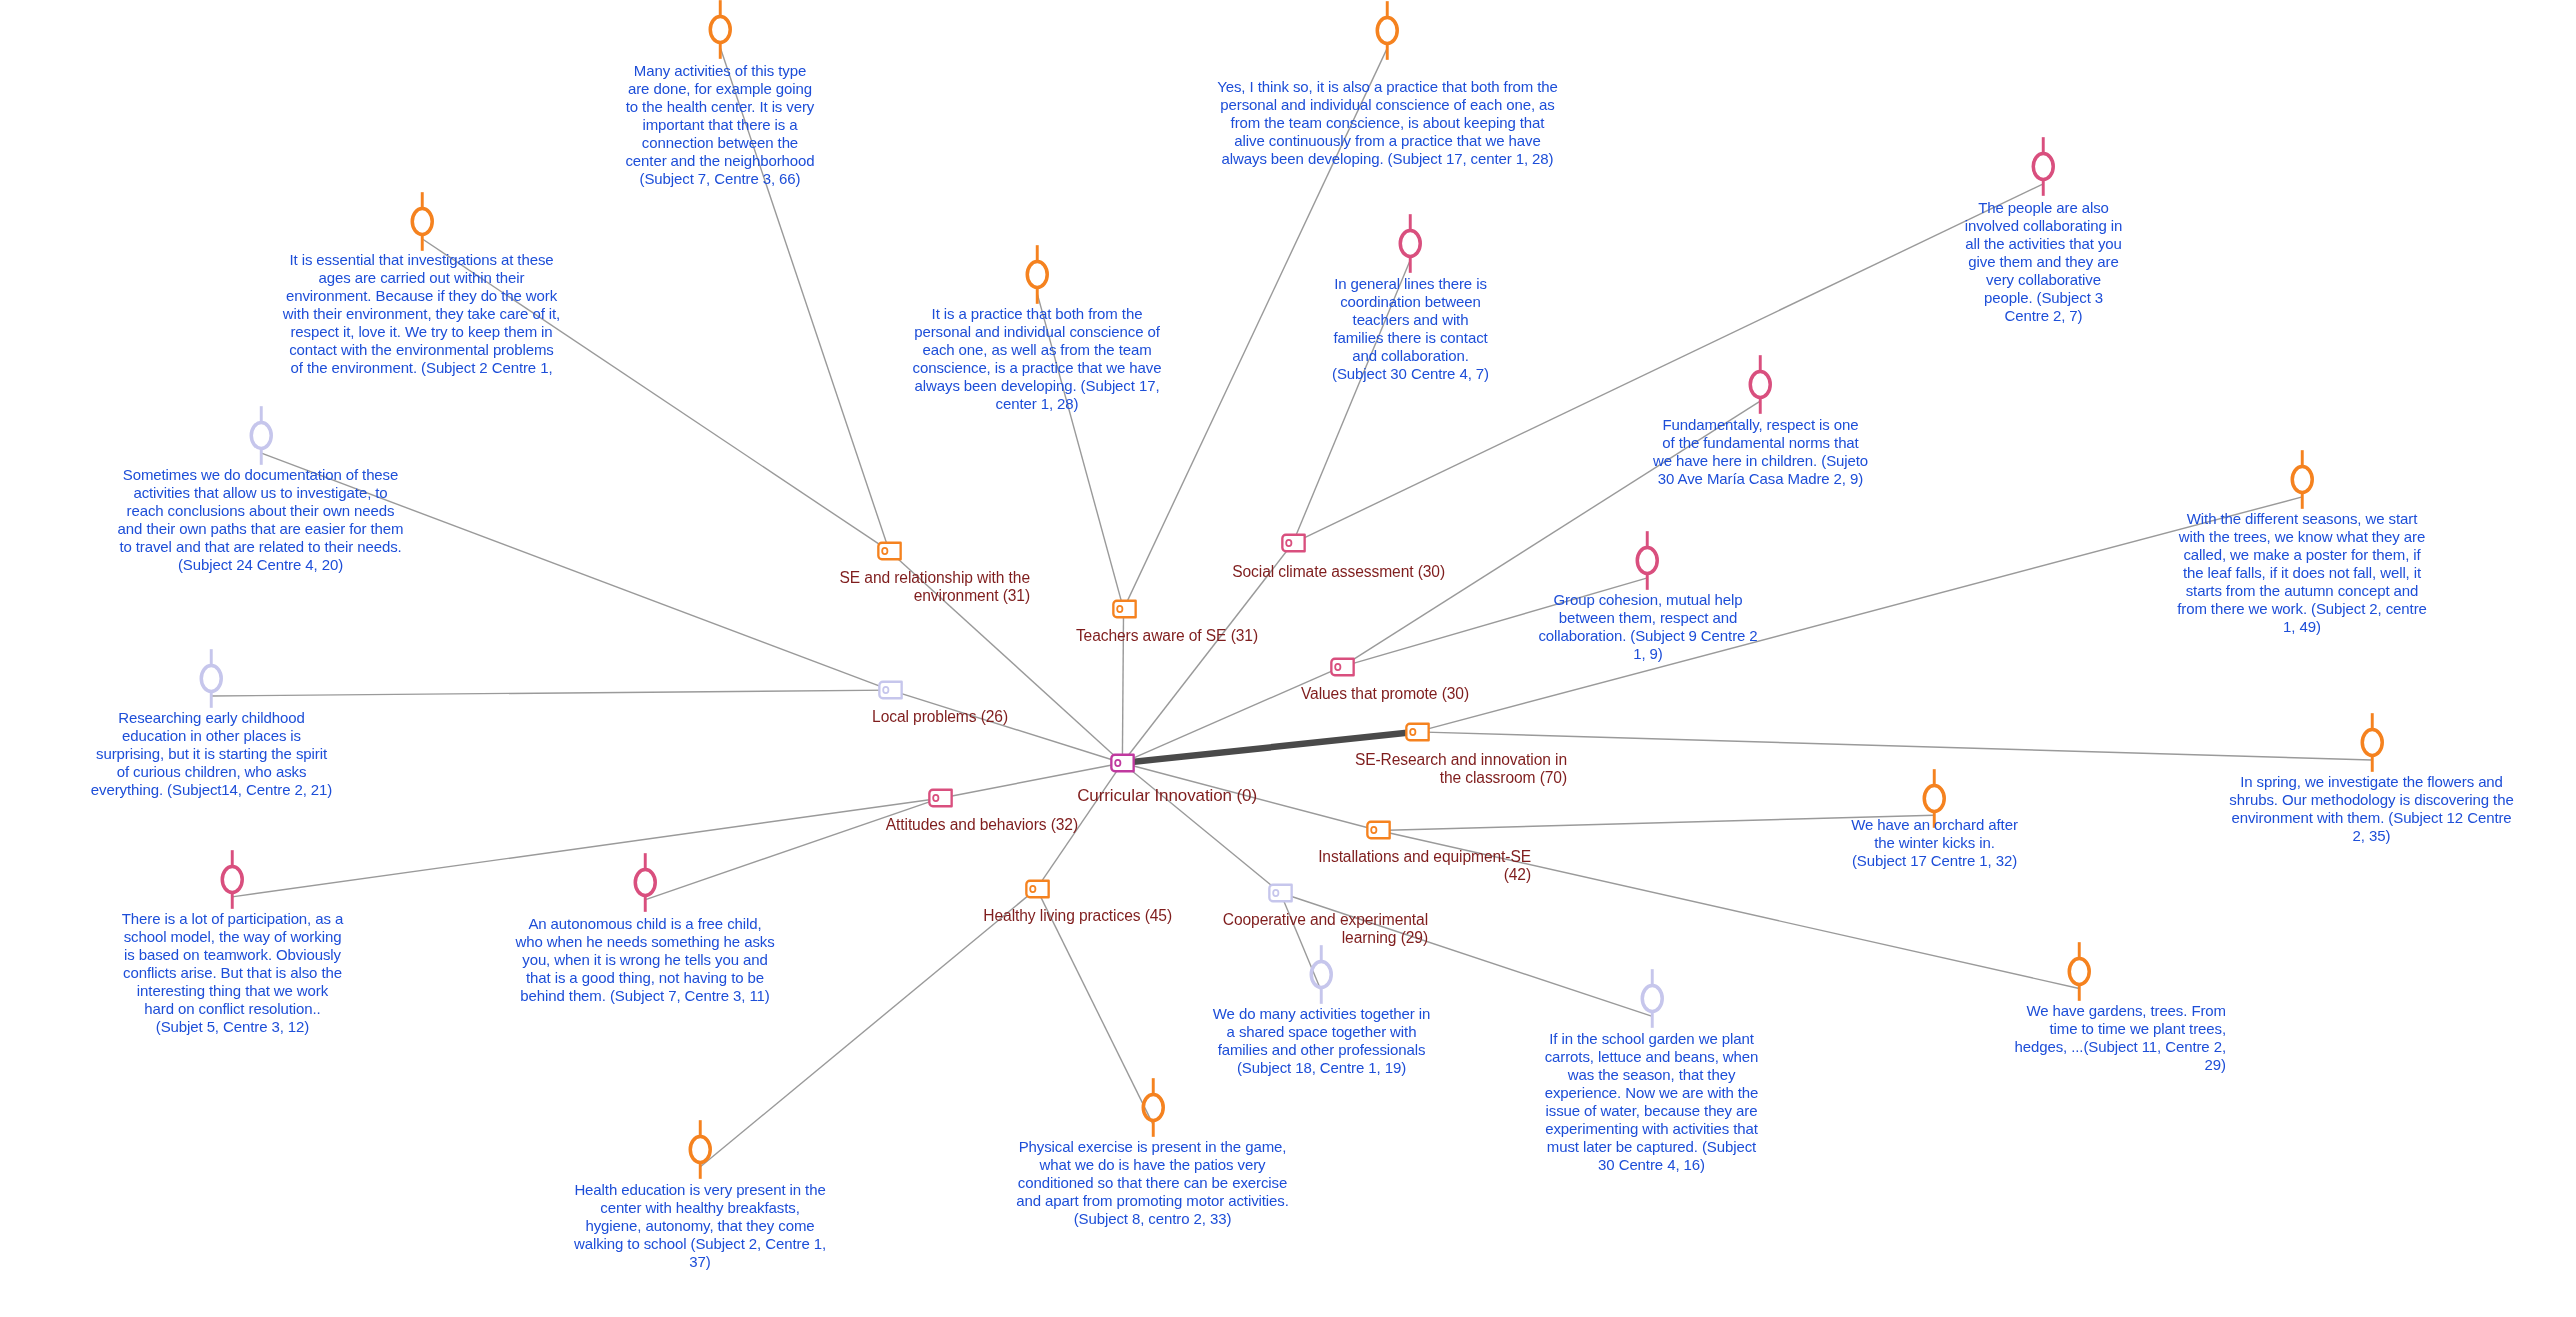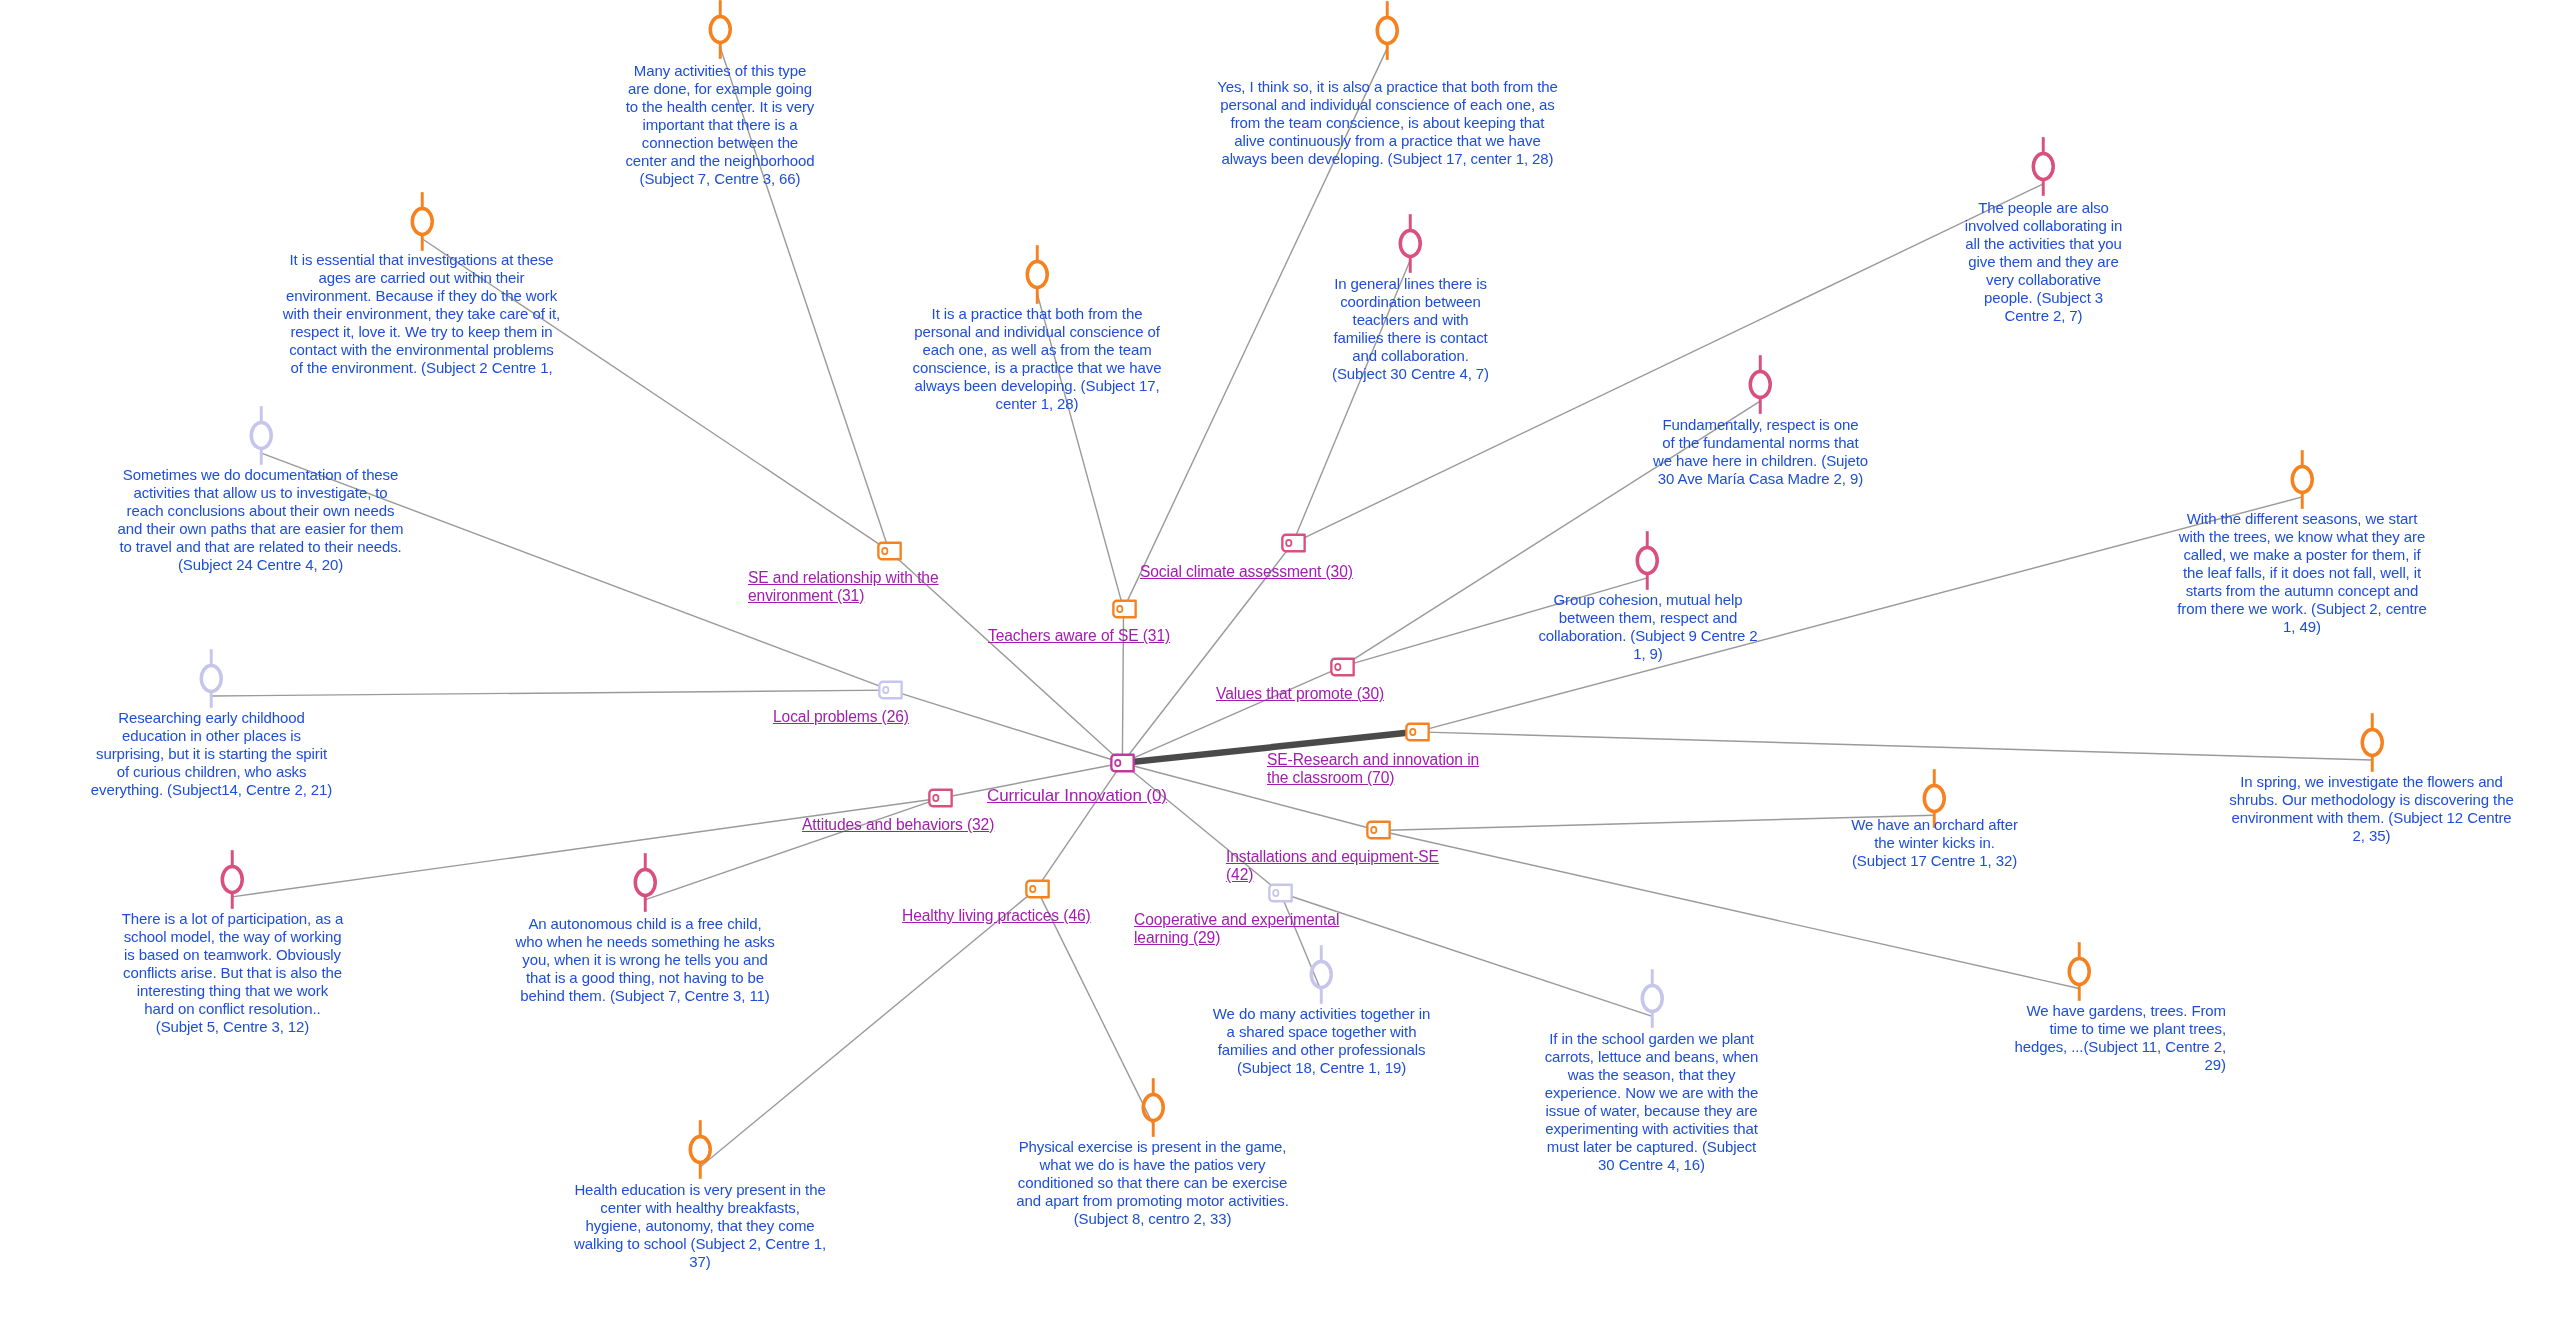--- a/index.html
+++ b/index.html
@@ -38,27 +38,26 @@
   
   .code-node{position:absolute;width:0;height:0;}
   .code-node .chip{
     position:absolute;
     left:-13.5px; top:-10px;
     width:27px;height:20px;
   }
   .code-node .chip svg{display:block;width:27px;height:20px;}
   .code-label{
     position:absolute;
-    text-align:left;
-    color:#a21caf;
+    text-align:right;
+    color:#7f1d1d;
     font-size:15.6px;
     line-height:18px;
     white-space:pre-line;
     letter-spacing:-0.1px;
-    text-decoration:underline;
   }
   .center-label{
     font-size:17px;
     line-height:19.4px;
   }
 </style>
 </head>
 <body>
 
 <div id="stage">
@@ -469,21 +468,21 @@
       <div class="code-label" style="width: 305px; left: 1226px; top: 848px;">Installations and equipment-SE
 (42)</div>
       <div class="code-node" style="left: 1037px; top: 889px;">
         <span class="chip">
           <svg viewBox="0 0 46 34">
             <path d="M4 9 a6 6 0 0 1 6 -6 h32 v28 h-32 a6 6 0 0 1 -6 -6 z" fill="#fff" stroke="#F5821F" stroke-width="4" stroke-linejoin="round"></path>
             <ellipse cx="15" cy="17" rx="4.5" ry="5.5" fill="none" stroke="#F5821F" stroke-width="3"></ellipse>
           </svg>
         </span>
       </div>
-      <div class="code-label" style="width: 270px; left: 902px; top: 907px;">Healthy living practices (46)</div>
+      <div class="code-label" style="width: 270px; left: 902px; top: 907px;">Healthy living practices (45)</div>
       <div class="code-node" style="left: 1280px; top: 893px;">
         <span class="chip">
           <svg viewBox="0 0 46 34">
             <path d="M4 9 a6 6 0 0 1 6 -6 h32 v28 h-32 a6 6 0 0 1 -6 -6 z" fill="#fff" stroke="#C6C6EC" stroke-width="4" stroke-linejoin="round"></path>
             <ellipse cx="15" cy="17" rx="4.5" ry="5.5" fill="none" stroke="#C6C6EC" stroke-width="3"></ellipse>
           </svg>
         </span>
       </div>
       <div class="code-label" style="width: 294px; left: 1134px; top: 911px;">Cooperative and experimental
 learning (29)</div>

